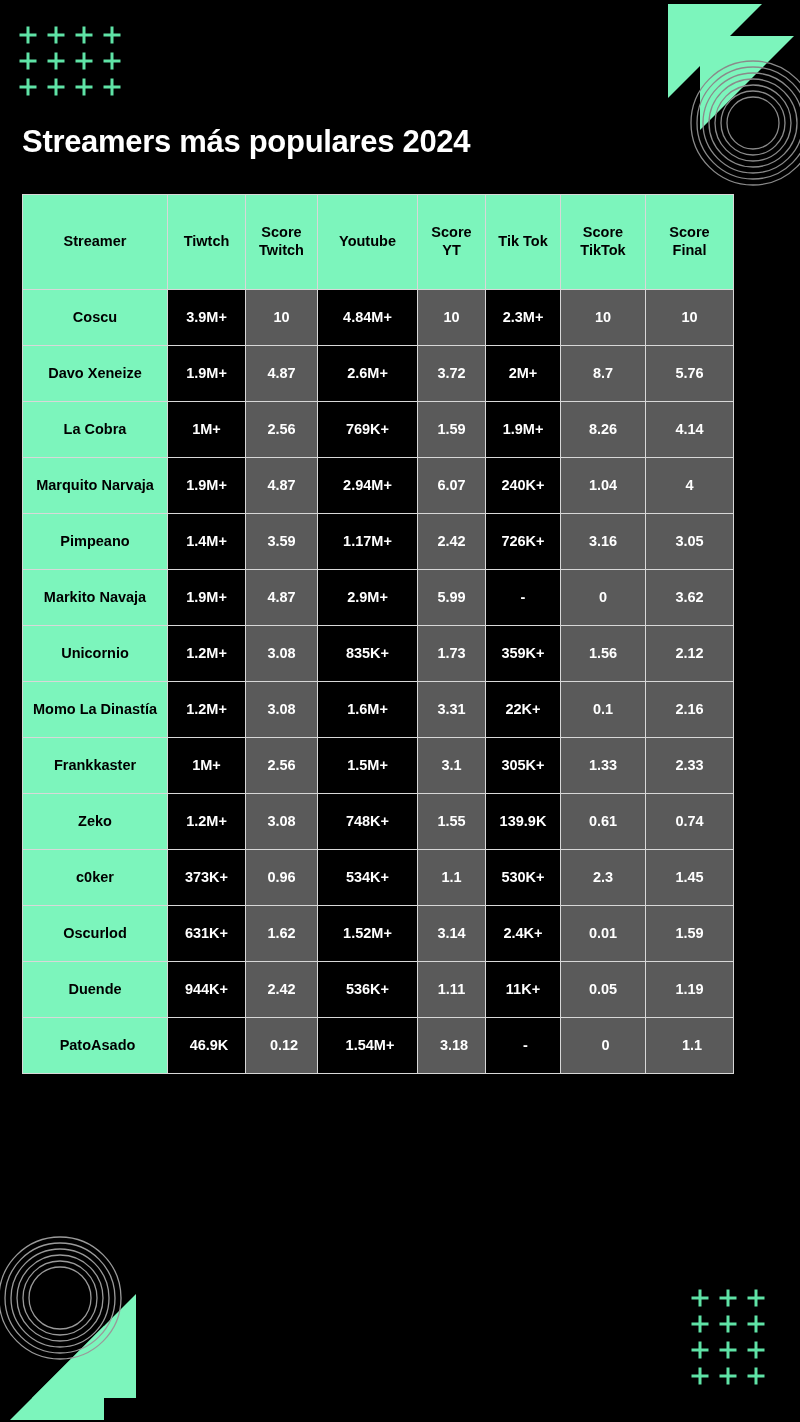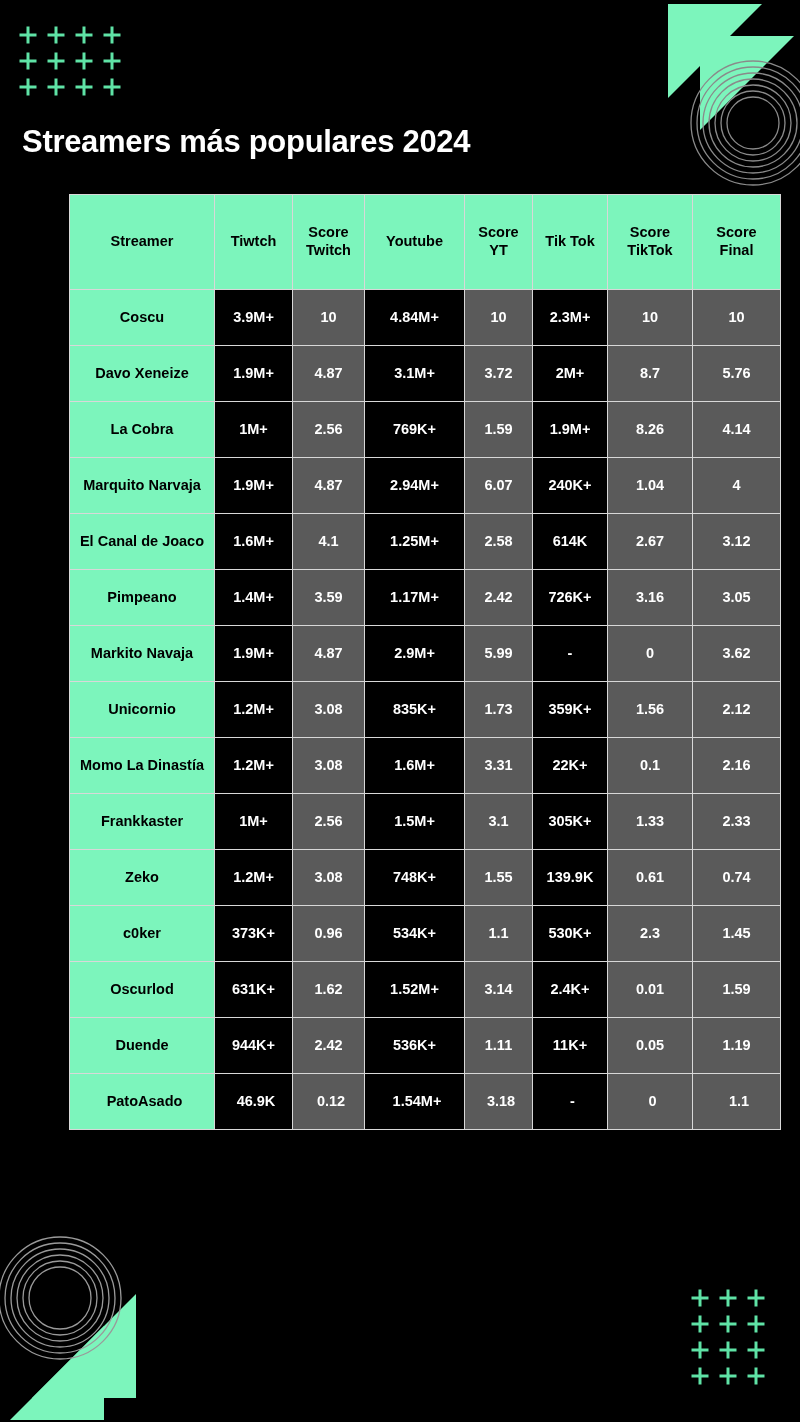--- a/index.html
+++ b/index.html
@@ -73,21 +73,20 @@
     top: 194px;
     width: 750px;
   }
   table#streamers-table {
     border-collapse: separate;
     border-spacing: 0;
     width: 598px;
     table-layout: fixed;
     background: #15803d;
     border: 1px solid #d8d8d8;
-    margin-left: 47px;
   }
   table#streamers-table td,
   table#streamers-table th {
     border-right: 1px solid #d8d8d8;
     border-bottom: 1px solid #d8d8d8;
     text-align: center;
     vertical-align: middle;
     padding: 4px 3px;
     font-size: 14.5px;
     font-weight: bold;
@@ -229,21 +228,21 @@
           <td class="c-dark">4.84M+</td>
           <td class="c-gray">10</td>
           <td class="c-dark">2.3M+</td>
           <td class="c-gray">10</td>
           <td class="c-gray">10</td>
         </tr>
         <tr>
           <td class="c-name">Davo Xeneize</td>
           <td class="c-dark">1.9M+</td>
           <td class="c-gray">4.87</td>
-          <td class="c-dark">3.1M+</td>
+          <td class="c-dark">2.6M+</td>
           <td class="c-gray">3.72</td>
           <td class="c-dark">2M+</td>
           <td class="c-gray">8.7</td>
           <td class="c-gray">5.76</td>
         </tr>
         <tr>
           <td class="c-name">La Cobra</td>
           <td class="c-dark">1M+</td>
           <td class="c-gray">2.56</td>
           <td class="c-dark">769K+</td>
@@ -256,30 +255,20 @@
           <td class="c-name">Marquito Narvaja</td>
           <td class="c-dark">1.9M+</td>
           <td class="c-gray">4.87</td>
           <td class="c-dark">2.94M+</td>
           <td class="c-gray">6.07</td>
           <td class="c-dark">240K+</td>
           <td class="c-gray">1.04</td>
           <td class="c-gray">4</td>
         </tr>
         <tr>
-          <td class="c-name">El Canal de Joaco</td>
-          <td class="c-dark">1.6M+</td>
-          <td class="c-gray">4.1</td>
-          <td class="c-dark">1.25M+</td>
-          <td class="c-gray">2.58</td>
-          <td class="c-dark">614K</td>
-          <td class="c-gray">2.67</td>
-          <td class="c-gray">3.12</td>
-        </tr>
-        <tr>
           <td class="c-name">Pimpeano</td>
           <td class="c-dark">1.4M+</td>
           <td class="c-gray">3.59</td>
           <td class="c-dark">1.17M+</td>
           <td class="c-gray">2.42</td>
           <td class="c-dark">726K+</td>
           <td class="c-gray">3.16</td>
           <td class="c-gray">3.05</td>
         </tr>
         <tr>

